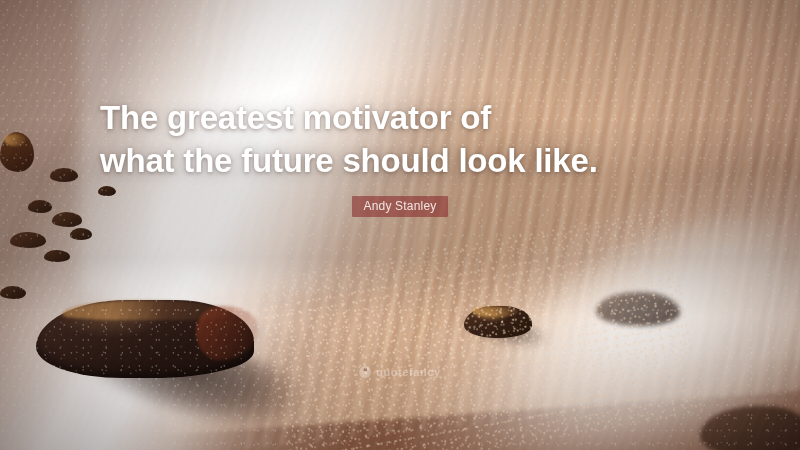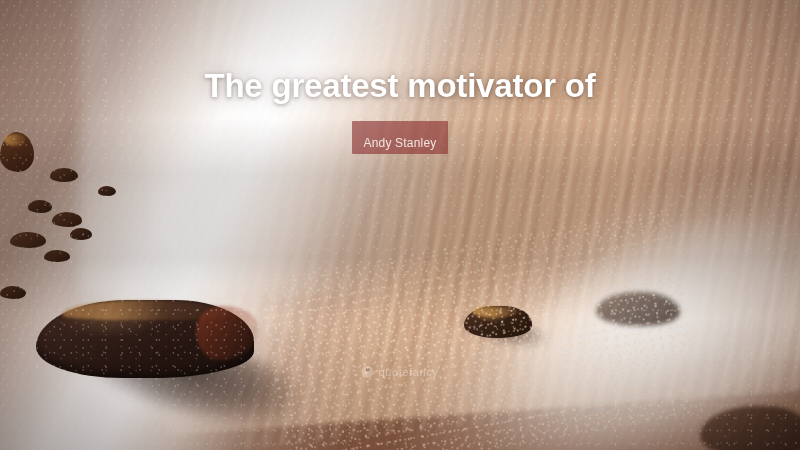--- a/index.html
+++ b/index.html
@@ -274,36 +274,35 @@
   }
 
   
   .content{
     position:absolute; inset:0;
     display:flex; flex-direction:column;
     align-items:center; justify-content:flex-start;
   }
 
   .quote{
-    margin-top:64px;
+    margin-top:96px;
     width:600px;
-    text-align:center;
     color:#ffffff;
     font-size:33px;
     font-weight:700;
     line-height:43px;
     letter-spacing:-0.2px;
     text-shadow:0 1px 4px rgba(40,22,16,.40), 0 0 18px rgba(40,22,16,.22);
   }
   .quote-line{ display:block; white-space:nowrap; }
 
   .author{
     margin-top:14px;
     display:inline-block;
-    padding:15px 11px 4px 11px;
+    padding:3px 11px 4px 11px;
     background:rgba(138,48,48,.62);
     color:#f2e4e0;
     font-size:12px;
     font-weight:400;
     letter-spacing:.2px;
     line-height:14px;
     border-radius:1px;
   }
 
   .watermark{
@@ -315,21 +314,21 @@
   }
   .wm-badge{
     width:12px; height:12px; border-radius:50%;
     background:rgba(255,255,255,.62);
     display:flex; align-items:center; justify-content:center;
     color:rgba(90,52,38,.92);
     font-size:8px; font-weight:700; line-height:1;
   }
   .wm-text{
     color:rgba(255,255,255,.82);
-    font-size:11px; letter-spacing:.6px; font-weight:400;
+    font-size:11px; letter-spacing:.6px; font-weight:700;
   }
 </style>
 </head>
 <body>
 
 <div class="poster">
 
   <div class="photo">
     <div class="layer-base"></div>
     <div class="layer-wet"></div>
@@ -367,20 +366,21 @@
     <div class="layer-sparkle"></div>
     <div class="layer-grain"></div>
     <div class="vignette"></div>
     <div class="text-scrim"></div>
   </div>
 
   <div class="content">
 
     <div class="quote">
       <span class="quote-line">The greatest motivator of</span>
+      <span class="quote-line">what the future should look like.</span>
     </div>
 
     <div class="author">Andy Stanley</div>
 
     <div class="watermark">
       <span class="wm-badge">❝</span>
       <span class="wm-text">quotefancy</span>
     </div>
 
   </div>

